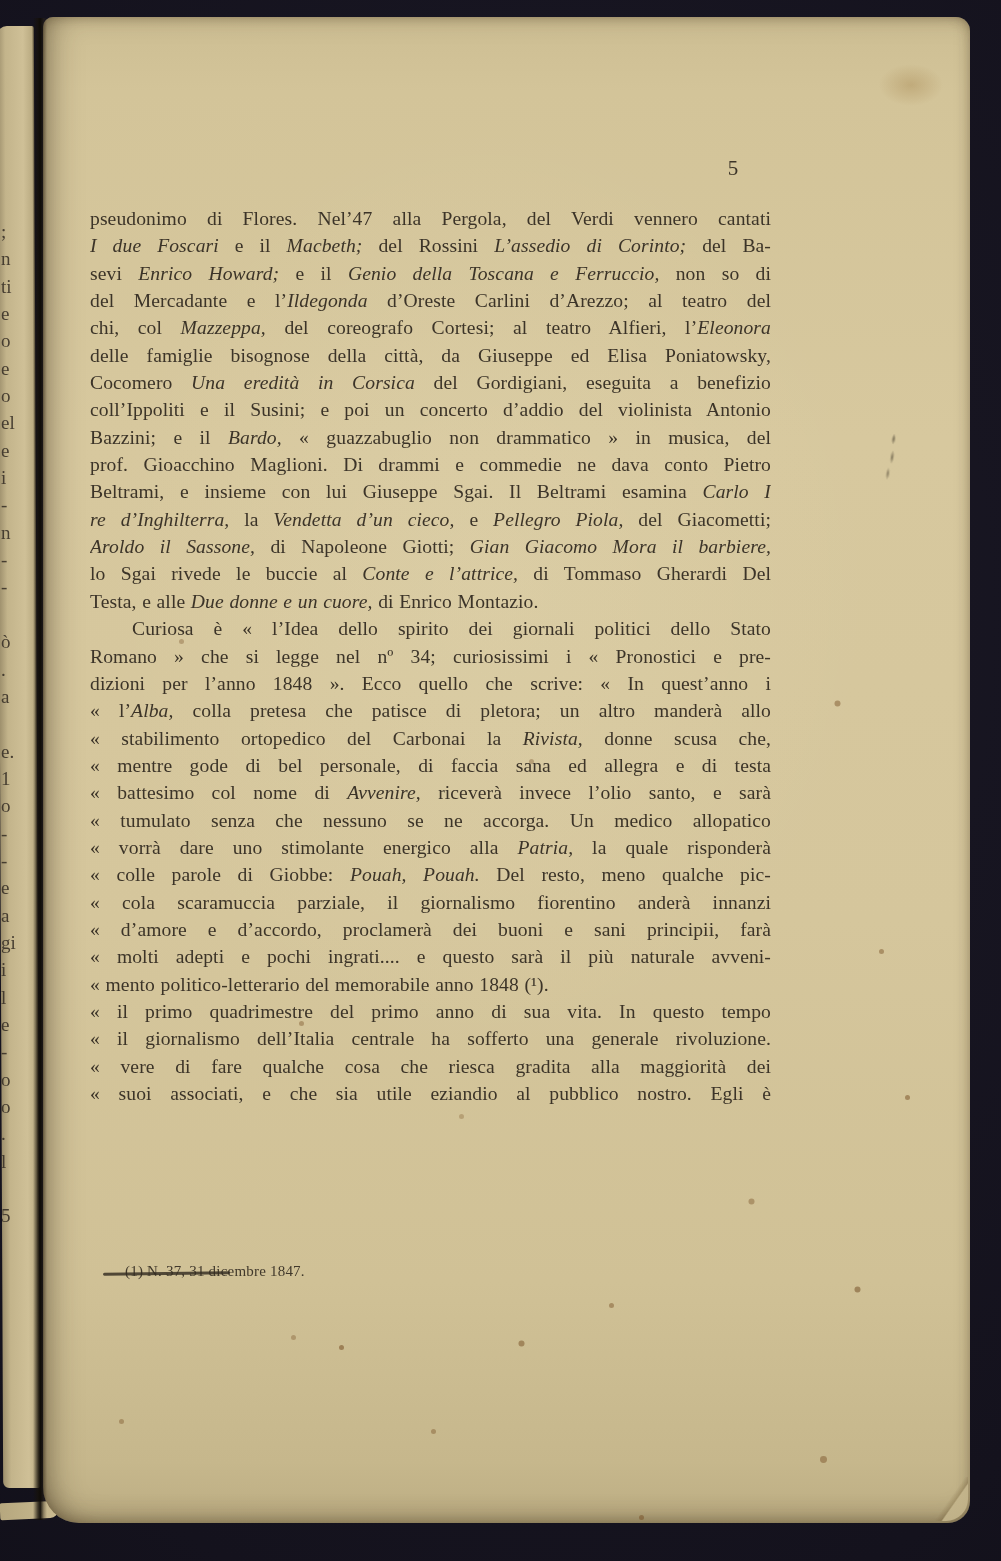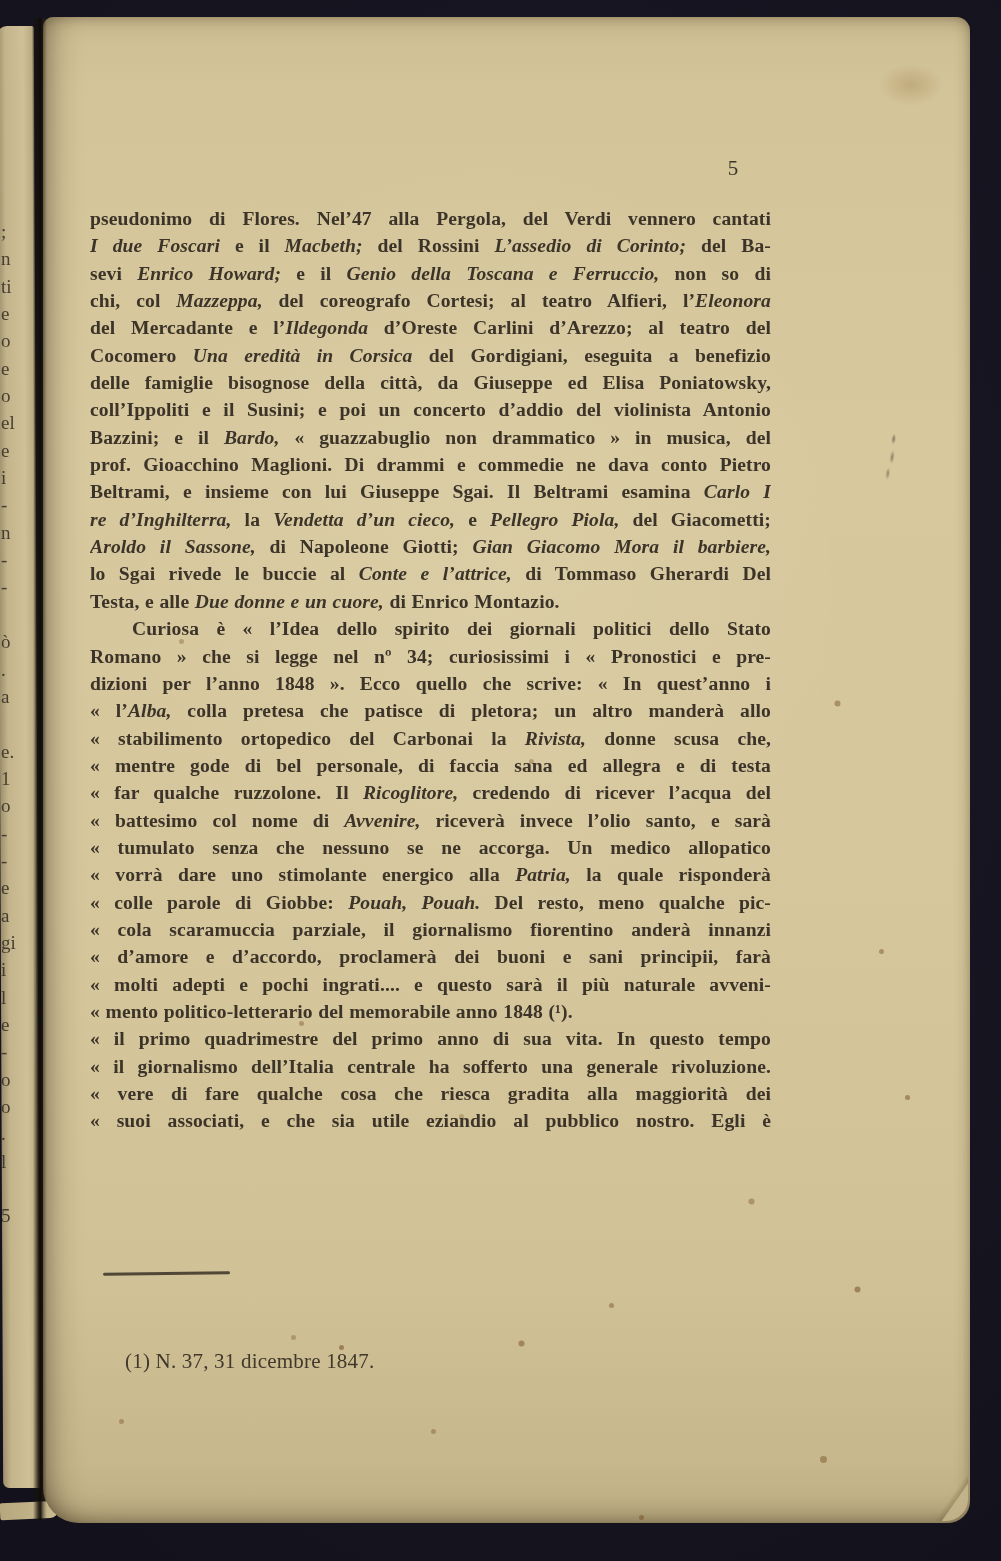--- a/index.html
+++ b/index.html
@@ -47,37 +47,37 @@
   }
 
   .page-number {
     position:absolute; left:660px; top:139px; width:60px; text-align:center;
     font-size:21px; color:rgba(52,44,34,.95);
   }
 
   .bodytext {
     position:absolute; left:47px; top:188px; width:681px;
     font-size:19.6px; color:rgba(50,42,33,.94);
-    letter-spacing:0.1px; word-spacing:0.6px;font-weight:bold;
+    letter-spacing:0.1px; word-spacing:0.6px;
   }
   .line {
     height:27.35px; line-height:27.35px; overflow:hidden;
     text-align:justify; text-align-last:justify; text-justify:inter-word;
   }
   .line.para-end { text-align-last:left; }
   .line.indent { text-indent:42px; }
   .it { font-style:italic; }
 
   .footnote-rule {
     position:absolute; left:60px; top:1255px; width:127px; height:3px;
     background:rgba(48,40,30,.8); border-radius:2px; transform:rotate(-0.6deg);
   }
   .footnote {
-    position:absolute; left:82px; top:1332px;
-    font-size:21px; color:rgba(52,44,34,.92); letter-spacing:0.2px;
+    position:absolute; left:82px; top:1246px;
+    font-size:15px; color:rgba(52,44,34,.92); letter-spacing:0.2px;
   }
 
   
   .smudge {
     position:absolute; left:845px; top:412px; width:7px; height:58px;
     background:
       radial-gradient(3px 8px at 3px 10px, rgba(40,33,22,.55), transparent 70%),
       radial-gradient(3px 10px at 4px 28px, rgba(40,33,22,.5), transparent 70%),
       radial-gradient(3px 9px at 2px 45px, rgba(40,33,22,.45), transparent 70%);
     transform:rotate(8deg); filter:blur(.4px);
@@ -154,39 +154,38 @@
     <div class="spots"></div>
     <div class="smudge"></div>
     <div class="dogear"></div>
 
     <div class="page-number">5</div>
 
     <div class="bodytext">
         <div class="line"><span>pseudonimo di Flores. Nel’47 alla Pergola, del Verdi vennero cantati</span></div>
         <div class="line"><span class="it">I due Foscari</span><span> e il </span><span class="it">Macbeth;</span><span> del Rossini </span><span class="it">L’assedio di Corinto;</span><span> del Ba-</span></div>
         <div class="line"><span>sevi </span><span class="it">Enrico Howard;</span><span> e il </span><span class="it">Genio della Toscana e Ferruccio,</span><span> non so di</span></div>
+        <div class="line"><span>del Mercadante e l’</span><span class="it">Ildegonda</span><span> d’Oreste Carlini d’Arezzo; al teatro del</span></div>
         <div class="line"><span>chi, col </span><span class="it">Mazzeppa,</span><span> del coreografo Cortesi; al teatro Alfieri, l’</span><span class="it">Eleonora</span></div>
-        <div class="line"><span>del Mercadante e l’</span><span class="it">Ildegonda</span><span> d’Oreste Carlini d’Arezzo; al teatro del</span></div>
+        <div class="line"><span>delle famiglie bisognose della città, da Giuseppe ed Elisa Poniatowsky,</span></div>
         <div class="line"><span>Cocomero </span><span class="it">Una eredità in Corsica</span><span> del Gordigiani, eseguita a benefizio</span></div>
-        <div class="line"><span>delle famiglie bisognose della città, da Giuseppe ed Elisa Poniatowsky,</span></div>
         <div class="line"><span>coll’Ippoliti e il Susini; e poi un concerto d’addio del violinista Antonio</span></div>
         <div class="line"><span>Bazzini; e il </span><span class="it">Bardo,</span><span> « guazzabuglio non drammatico » in musica, del</span></div>
         <div class="line"><span>prof. Gioacchino Maglioni. Di drammi e commedie ne dava conto Pietro</span></div>
         <div class="line"><span>Beltrami, e insieme con lui Giuseppe Sgai. Il Beltrami esamina </span><span class="it">Carlo I</span></div>
         <div class="line"><span class="it">re d’Inghilterra,</span><span> la </span><span class="it">Vendetta d’un cieco,</span><span> e </span><span class="it">Pellegro Piola,</span><span> del Giacometti;</span></div>
         <div class="line"><span class="it">Aroldo il Sassone,</span><span> di Napoleone Giotti; </span><span class="it">Gian Giacomo Mora il barbiere,</span></div>
         <div class="line"><span>lo Sgai rivede le buccie al </span><span class="it">Conte e l’attrice,</span><span> di Tommaso Gherardi Del</span></div>
         <div class="line para-end"><span>Testa, e alle </span><span class="it">Due donne e un cuore,</span><span> di Enrico Montazio.</span></div>
         <div class="line indent"><span>Curiosa è « l’Idea dello spirito dei giornali politici dello Stato</span></div>
         <div class="line"><span>Romano » che si legge nel nº 34; curiosissimi i « Pronostici e pre-</span></div>
         <div class="line"><span>dizioni per l’anno 1848 ». Ecco quello che scrive: « In quest’anno i</span></div>
         <div class="line"><span>« l’</span><span class="it">Alba,</span><span> colla pretesa che patisce di pletora; un altro manderà allo</span></div>
         <div class="line"><span>« stabilimento ortopedico del Carbonai la </span><span class="it">Rivista,</span><span> donne scusa che,</span></div>
         <div class="line"><span>« mentre gode di bel personale, di faccia sana ed allegra e di testa</span></div>
-        <div class="line"><span>« far qualche ruzzolone. Il </span><span class="it">Ricoglitore,</span><span> credendo di ricever l’acqua del</span></div>
         <div class="line"><span>« battesimo col nome di </span><span class="it">Avvenire,</span><span> riceverà invece l’olio santo, e sarà</span></div>
         <div class="line"><span>« tumulato senza che nessuno se ne accorga. Un medico allopatico</span></div>
         <div class="line"><span>« vorrà dare uno stimolante energico alla </span><span class="it">Patria,</span><span> la quale risponderà</span></div>
         <div class="line"><span>« colle parole di Giobbe: </span><span class="it">Pouah, Pouah.</span><span> Del resto, meno qualche pic-</span></div>
         <div class="line"><span>« cola scaramuccia parziale, il giornalismo fiorentino anderà innanzi</span></div>
         <div class="line"><span>« d’amore e d’accordo, proclamerà dei buoni e sani principii, farà</span></div>
         <div class="line"><span>« molti adepti e pochi ingrati.... e questo sarà il più naturale avveni-</span></div>
         <div class="line para-end"><span>« mento politico-letterario del memorabile anno 1848 (¹).</span></div>
         <div class="line"><span>« il primo quadrimestre del primo anno di sua vita. In questo tempo</span></div>
         <div class="line"><span>« il giornalismo dell’Italia centrale ha sofferto una generale rivoluzione.</span></div>

